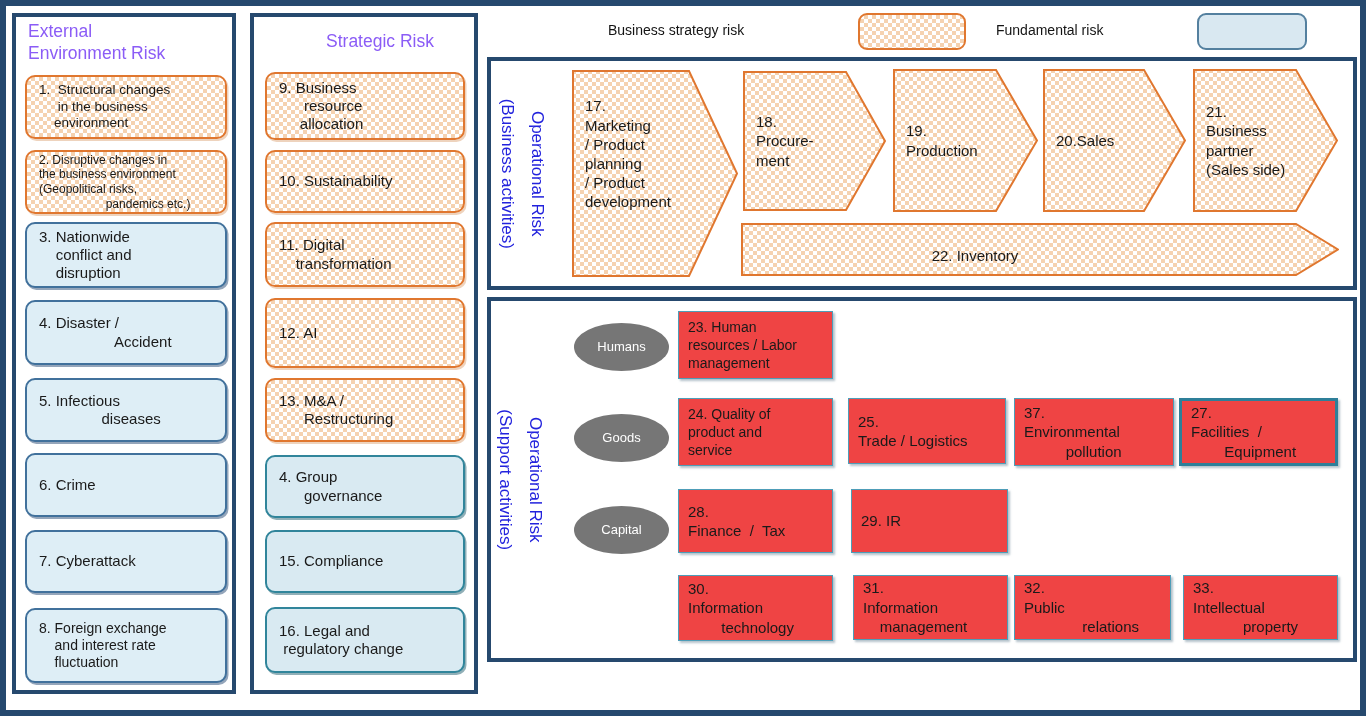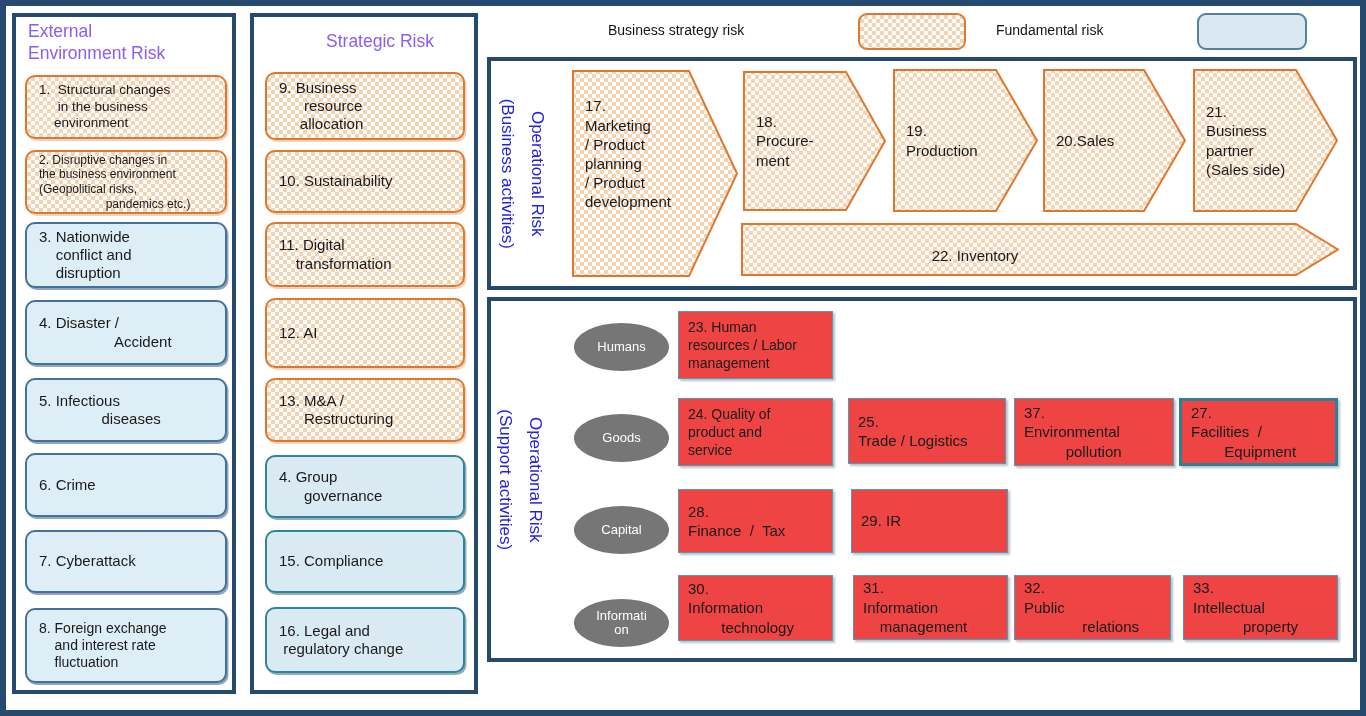--- a/index.html
+++ b/index.html
@@ -165,22 +165,20 @@
 
   <div class="panel" style="left:487px; top:297px; width:870px; height:365px;">
     <div class="vlabel" style="left:0; top:0; width:58px; height:357px;">
       <span>Operational Risk
 (Support activities)</span>
     </div>
 
     <div class="ellipse" style="left:83px; top:113px; width:95px; height:48px;">Goods</div>
     <div class="ellipse" style="left:83px; top:22px;  width:95px; height:48px;">Humans</div>
     <div class="ellipse" style="left:83px; top:205px; width:95px; height:48px;">Capital</div>
-    <div class="ellipse" style="left:83px; top:298px; width:95px; height:48px;">Informati
-on</div>
 
     <div class="sbox" style="left:187px; top:10px;  width:155px; height:68px; font-size:14px;">23. Human
 resources / Labor
 management</div>
 
     <div class="sbox" style="left:187px; top:97px;  width:155px; height:68px; font-size:14px;">24. Quality of
 product and
 service</div>
     <div class="sbox" style="left:357px; top:97px;  width:158px; height:66px;">25.
 Trade / Logistics</div>

